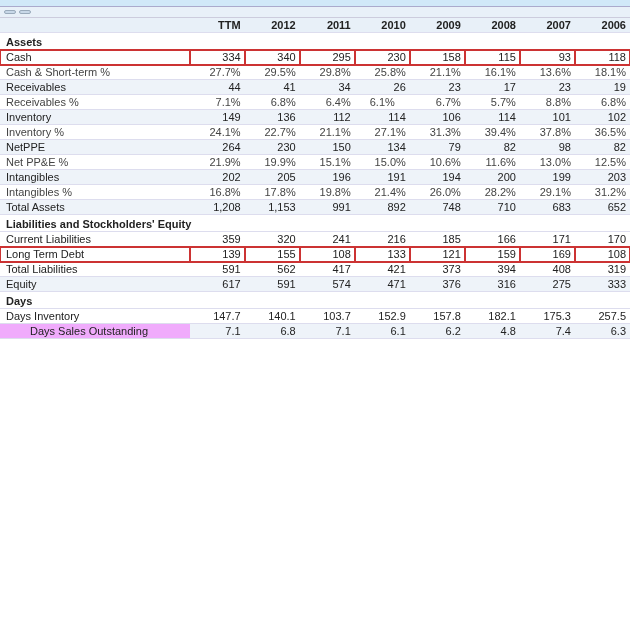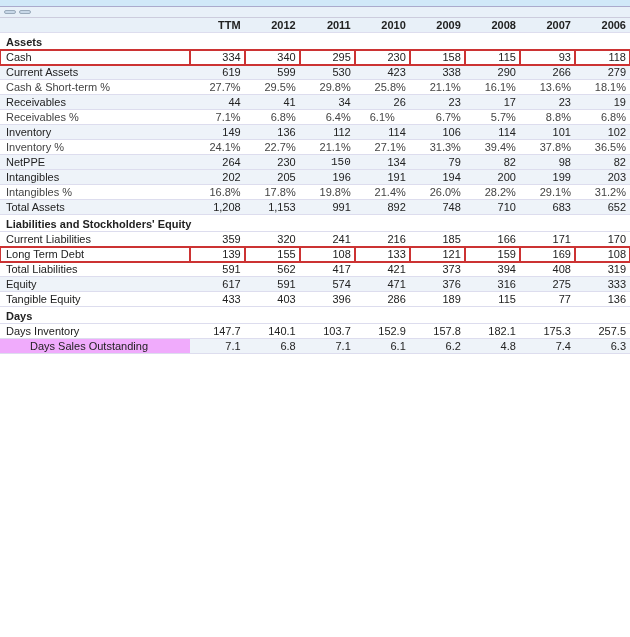--- a/index.html
+++ b/index.html
@@ -142,31 +142,20 @@
         <td>Cash</td>
         <td>334</td>
         <td>340</td>
         <td>295</td>
         <td>230</td>
         <td>158</td>
         <td>115</td>
         <td>93</td>
         <td>118</td>
       </tr>
-      <tr>
-        <td style="background: rgb(238, 243, 249);">Current Assets</td>
-        <td style="background: rgb(238, 243, 249);">619</td>
-        <td style="background: rgb(238, 243, 249);">599</td>
-        <td style="background: rgb(238, 243, 249);">530</td>
-        <td style="background: rgb(238, 243, 249);">423</td>
-        <td style="background: rgb(238, 243, 249);">338</td>
-        <td style="background: rgb(238, 243, 249);">290</td>
-        <td style="background: rgb(238, 243, 249);">266</td>
-        <td style="background: rgb(238, 243, 249);">279</td>
-      </tr>
       <tr class="pct-row">
         <td style="background: rgb(255, 255, 255);">Cash &amp; Short-term %</td>
         <td style="background: rgb(255, 255, 255);">27.7%</td>
         <td style="background: rgb(255, 255, 255);">29.5%</td>
         <td style="background: rgb(255, 255, 255);">29.8%</td>
         <td style="background: rgb(255, 255, 255);">25.8%</td>
         <td style="background: rgb(255, 255, 255);">21.1%</td>
         <td style="background: rgb(255, 255, 255);">16.1%</td>
         <td style="background: rgb(255, 255, 255);">13.6%</td>
         <td style="background: rgb(255, 255, 255);">18.1%</td>
@@ -212,26 +201,37 @@
         <td style="background: rgb(255, 255, 255);">27.1%</td>
         <td style="background: rgb(255, 255, 255);">31.3%</td>
         <td style="background: rgb(255, 255, 255);">39.4%</td>
         <td style="background: rgb(255, 255, 255);">37.8%</td>
         <td style="background: rgb(255, 255, 255);">36.5%</td>
       </tr>
       <tr>
         <td style="background: rgb(238, 243, 249);">NetPPE</td>
         <td style="background: rgb(238, 243, 249);">264</td>
         <td style="background: rgb(238, 243, 249);">230</td>
-        <td style="background: rgb(238, 243, 249); font-family: Liberation Mono, monospace;">150</td>
+        <td style="background: rgb(238, 243, 249);">150</td>
         <td style="background: rgb(238, 243, 249);">134</td>
         <td style="background: rgb(238, 243, 249);">79</td>
         <td style="background: rgb(238, 243, 249);">82</td>
         <td style="background: rgb(238, 243, 249);">98</td>
         <td style="background: rgb(238, 243, 249);">82</td>
+      </tr>
+      <tr class="pct-row">
+        <td style="background: rgb(255, 255, 255);">Net PP&amp;E %</td>
+        <td style="background: rgb(255, 255, 255);">21.9%</td>
+        <td style="background: rgb(255, 255, 255);">19.9%</td>
+        <td style="background: rgb(255, 255, 255);">15.1%</td>
+        <td style="background: rgb(255, 255, 255);">15.0%</td>
+        <td style="background: rgb(255, 255, 255);">10.6%</td>
+        <td style="background: rgb(255, 255, 255);">11.6%</td>
+        <td style="background: rgb(255, 255, 255);">13.0%</td>
+        <td style="background: rgb(255, 255, 255);">12.5%</td>
       </tr>
       <tr>
         <td style="background: rgb(238, 243, 249);">Intangibles</td>
         <td style="background: rgb(238, 243, 249);">202</td>
         <td style="background: rgb(238, 243, 249);">205</td>
         <td style="background: rgb(238, 243, 249);">196</td>
         <td style="background: rgb(238, 243, 249);">191</td>
         <td style="background: rgb(238, 243, 249);">194</td>
         <td style="background: rgb(238, 243, 249);">200</td>
         <td style="background: rgb(238, 243, 249);">199</td>
@@ -299,31 +299,20 @@
         <td style="background: rgb(238, 243, 249);">Equity</td>
         <td style="background: rgb(238, 243, 249);">617</td>
         <td style="background: rgb(238, 243, 249);">591</td>
         <td style="background: rgb(238, 243, 249);">574</td>
         <td style="background: rgb(238, 243, 249);">471</td>
         <td style="background: rgb(238, 243, 249);">376</td>
         <td style="background: rgb(238, 243, 249);">316</td>
         <td style="background: rgb(238, 243, 249);">275</td>
         <td style="background: rgb(238, 243, 249);">333</td>
       </tr>
-      <tr>
-        <td style="background: rgb(255, 255, 255);">Tangible Equity</td>
-        <td style="background: rgb(255, 255, 255);">433</td>
-        <td style="background: rgb(255, 255, 255);">403</td>
-        <td style="background: rgb(255, 255, 255);">396</td>
-        <td style="background: rgb(255, 255, 255);">286</td>
-        <td style="background: rgb(255, 255, 255);">189</td>
-        <td style="background: rgb(255, 255, 255);">115</td>
-        <td style="background: rgb(255, 255, 255);">77</td>
-        <td style="background: rgb(255, 255, 255);">136</td>
-      </tr>
       <tr class="section-header">
         <td colspan="9">Days</td>
       </tr>
       <tr>
         <td style="background: rgb(255, 255, 255);">Days Inventory</td>
         <td style="background: rgb(255, 255, 255);">147.7</td>
         <td style="background: rgb(255, 255, 255);">140.1</td>
         <td style="background: rgb(255, 255, 255);">103.7</td>
         <td style="background: rgb(255, 255, 255);">152.9</td>
         <td style="background: rgb(255, 255, 255);">157.8</td>

